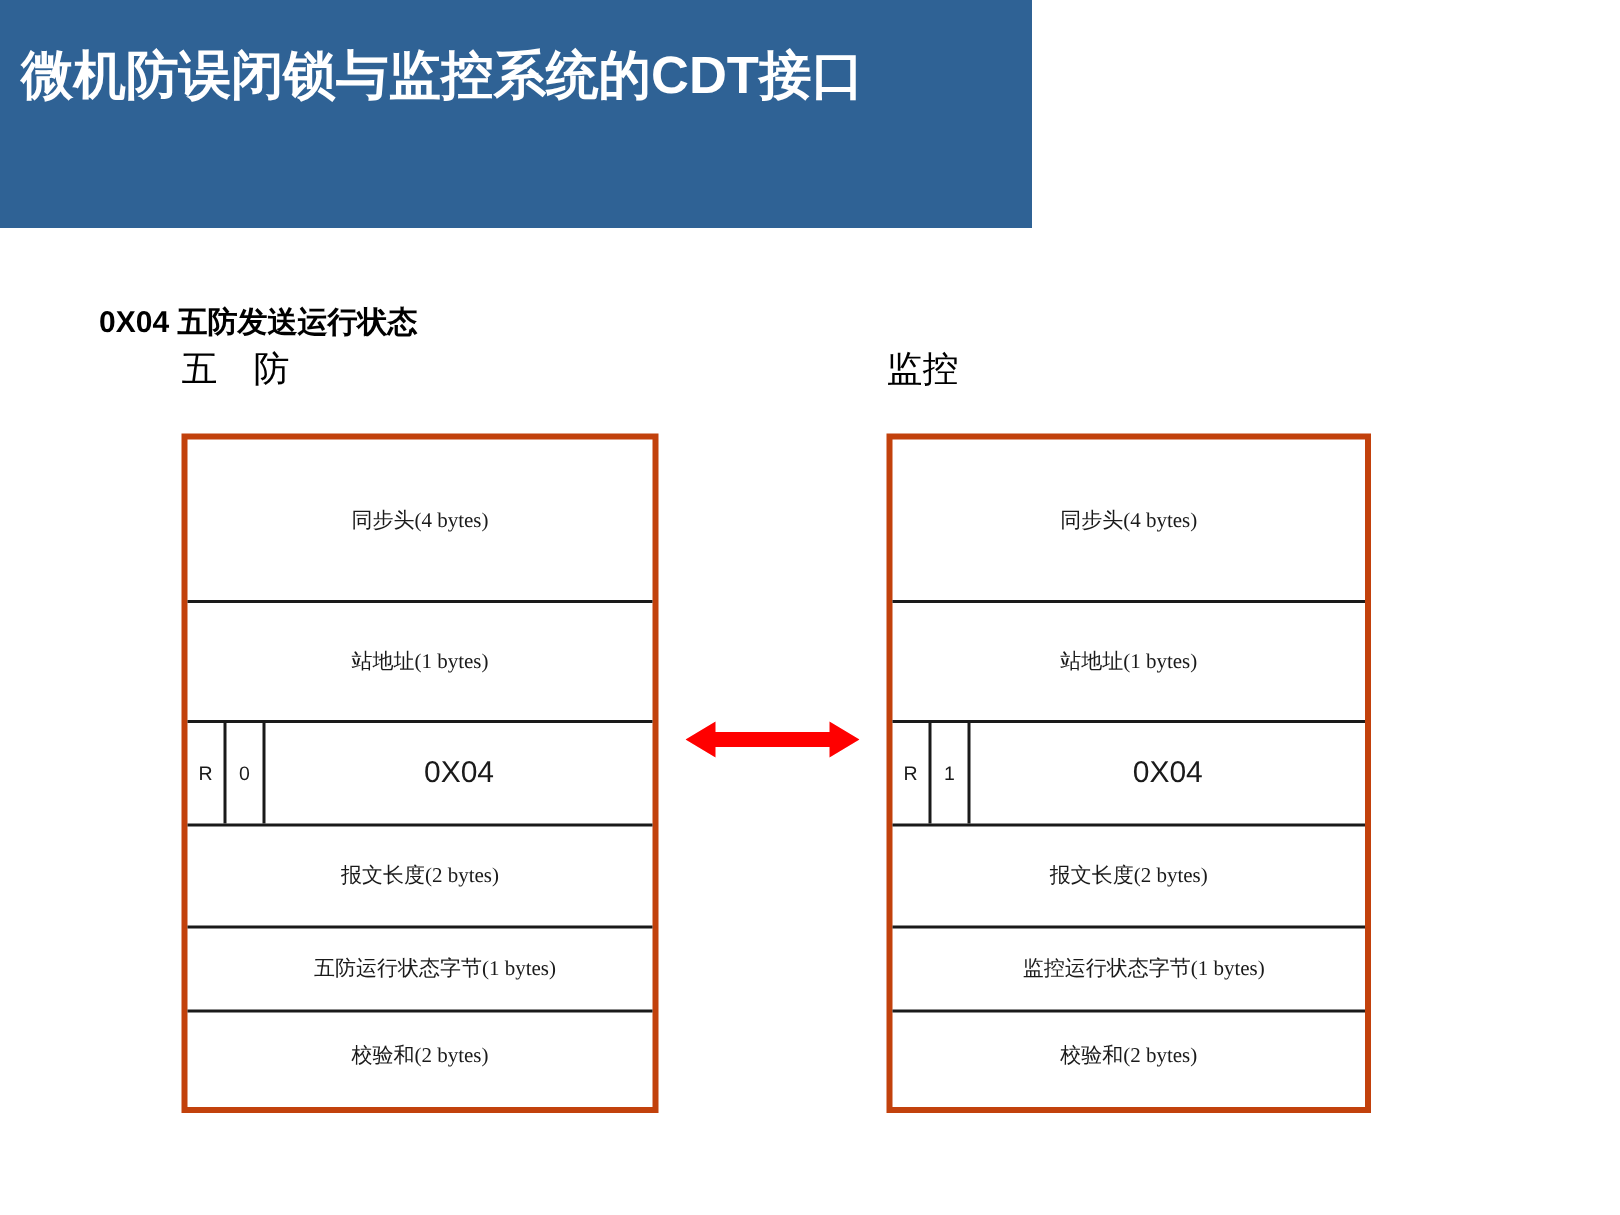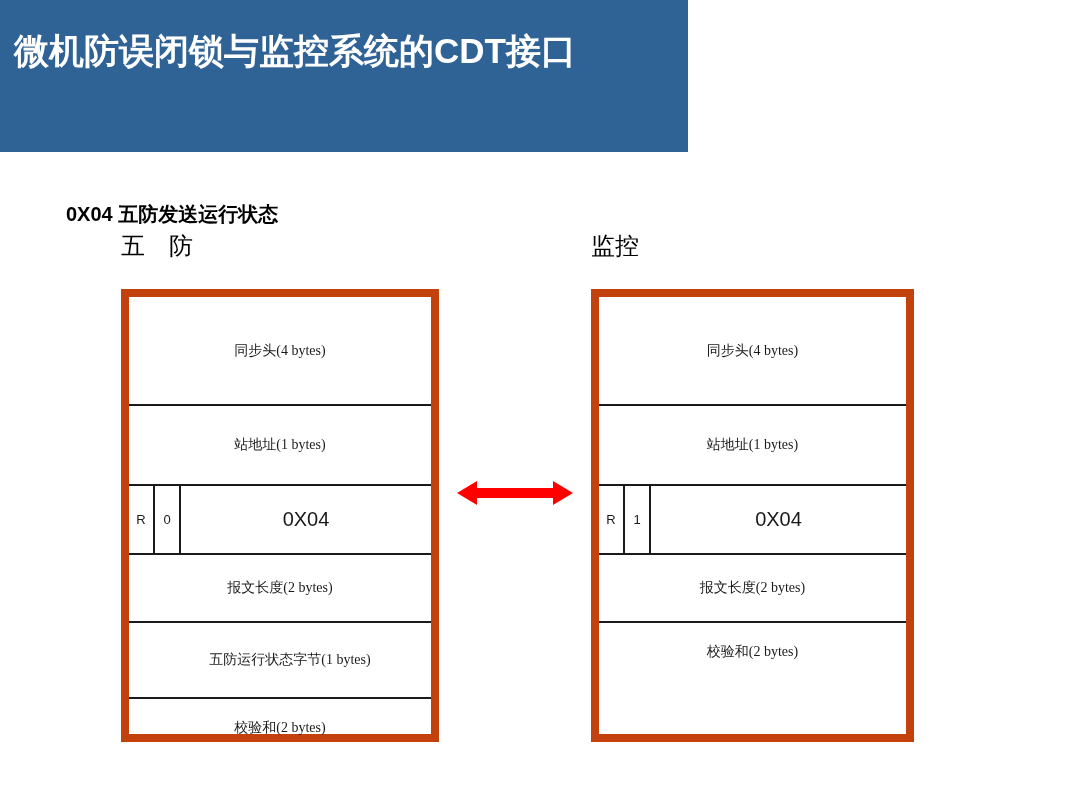--- a/index.html
+++ b/index.html
@@ -56,21 +56,21 @@
     color: #000000;
     white-space: pre;
   }
   .col-heading.left  { left: 121px; width: 318px; }
   .col-heading.right { left: 591px; width: 323px; }
 
   
   .frame {
     position: absolute;
     top: 289px;
-    border: 8px solid #c2410c;
+    border: 4px solid #c2410c;
     box-sizing: border-box;
     background: #ffffff;
   }
   .frame.left  { left: 121px; width: 318px; height: 453px; }
   .frame.right { left: 591px; width: 323px; height: 453px; }
 
   .frame-row {
     position: relative;
     box-sizing: border-box;
     border-bottom: 2px solid #1a1a1a;
@@ -81,21 +81,21 @@
     font-size: 14px;
     color: #1a1a1a;
     white-space: nowrap;
   }
   .frame-row:last-child { border-bottom: none; }
 
   .frame-row.r1 { height: 109px; }
   .frame-row.r2 { height: 80px; font-family: Liberation Serif, serif; }
   .frame-row.r3 { height: 69px; padding: 0; }
   .frame-row.r4 { height: 68px; }
-  .frame-row.r5 { height: 76px; padding-left: 20px; }
+  .frame-row.r5 { height: 56px; padding-left: 20px; }
   .frame-row.r6 { height: 58px; }
 
   
   .split-cell {
     height: 100%;
     box-sizing: border-box;
     display: flex;
     align-items: center;
     justify-content: center;
     font-family: "Liberation Sans", sans-serif;
@@ -150,14 +150,15 @@
 
 <div class="frame right">
   <div class="frame-row r1">同步头(4 bytes)</div>
   <div class="frame-row r2">站地址(1 bytes)</div>
   <div class="frame-row r3">
     <div class="split-cell c1">R</div>
     <div class="split-cell c2">1</div>
     <div class="split-cell c3">0X04</div>
   </div>
   <div class="frame-row r4">报文长度(2 bytes)</div>
+  <div class="frame-row r5">监控运行状态字节(1 bytes)</div>
   <div class="frame-row r6">校验和(2 bytes)</div>
 </div>
 
 </body></html>

